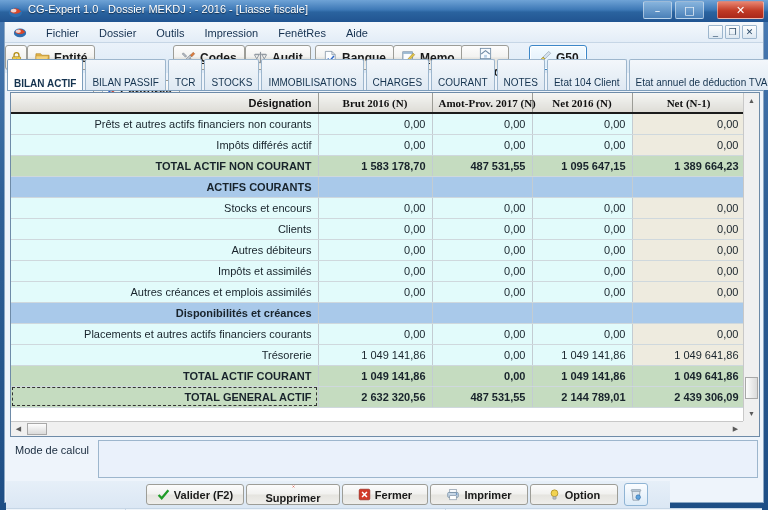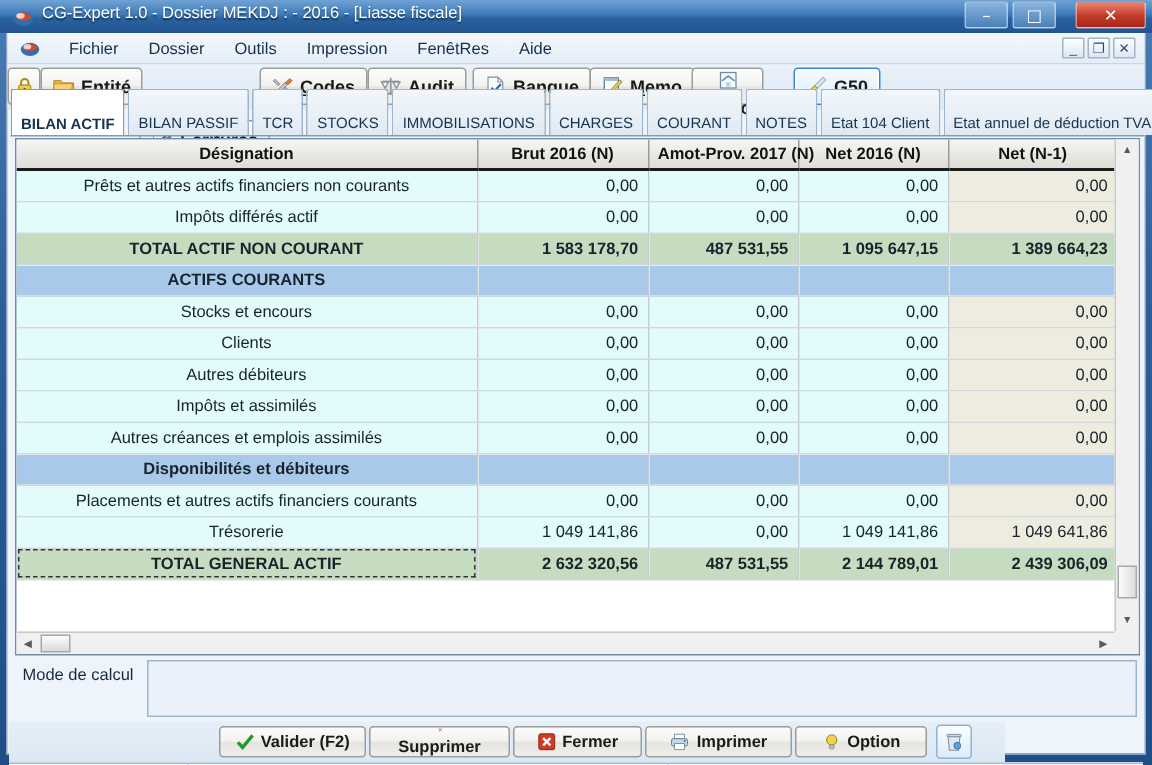--- a/index.html
+++ b/index.html
@@ -126,31 +126,31 @@
   table#grid{border-collapse:collapse;width:100%;table-layout:fixed;}
   table#grid th{
     height:20px;
     background:linear-gradient(180deg,#f6f6f4 0%,#e9e9e5 50%,#dedcd6 100%);
     border-right:1px solid #9c9c96;
     border-bottom:2px solid #1b1b1b;
     font-size:11px;font-weight:bold;color:#111;
     padding:0 6px;box-sizing:border-box;
     white-space:nowrap;
   }
-  table#grid th.desc{text-align:center;}
-  table#grid th.num{text-align:center;}
+  table#grid th.desc{text-align:right;}
+  table#grid th.num{text-align:center;font-family:Liberation Serif, serif;}
   table#grid td{
     height:21px;
     border-bottom:1px solid #cfd8dd;
     border-right:1px solid #c3ccd2;
     font-size:11px;color:#18232b;
     padding:0 6px;box-sizing:border-box;
     white-space:nowrap;overflow:hidden;
   }
-  td.desc{text-align:center;}
+  td.desc{text-align:right;}
   td.num{text-align:right;}
   tr.normal td{background:#e2fbfb;}
   tr.normal td.lastcol{background:#eeebdf;}
   tr.total td{background:#c5dcc0;font-weight:bold;color:#16301d;}
   tr.total td.lastcol{background:#c5dcc0;}
   tr.section td{background:#a9c9ea;font-weight:bold;color:#0e2336;}
   tr.section td.lastcol{background:#a9c9ea;}
   tr.grand td{background:#c5dcc0;font-weight:bold;color:#16301d;}
   tr.grand td.lastcol{background:#c5dcc0;}
   tr.grand td.desc{outline:1px dashed #333;outline-offset:-2px;}
@@ -441,35 +441,42 @@
                 <td class="num lastcol">0,00</td>
               </tr>
               <tr class="normal">
                 <td class="desc">Autres créances et emplois assimilés</td>
                 <td class="num">0,00</td>
                 <td class="num">0,00</td>
                 <td class="num">0,00</td>
                 <td class="num lastcol">0,00</td>
               </tr>
               <tr class="section">
-                <td class="desc">Disponibilités et débiteurs</td>
+                <td class="desc">Disponibilités et créances</td>
                 <td class="num"></td>
                 <td class="num"></td>
                 <td class="num"></td>
                 <td class="num lastcol"></td>
               </tr>
               <tr class="normal">
                 <td class="desc">Placements et autres actifs financiers courants</td>
                 <td class="num">0,00</td>
                 <td class="num">0,00</td>
                 <td class="num">0,00</td>
                 <td class="num lastcol">0,00</td>
               </tr>
               <tr class="normal">
                 <td class="desc">Trésorerie</td>
+                <td class="num">1 049 141,86</td>
+                <td class="num">0,00</td>
+                <td class="num">1 049 141,86</td>
+                <td class="num lastcol">1 049 641,86</td>
+              </tr>
+              <tr class="total">
+                <td class="desc">TOTAL ACTIF COURANT</td>
                 <td class="num">1 049 141,86</td>
                 <td class="num">0,00</td>
                 <td class="num">1 049 141,86</td>
                 <td class="num lastcol">1 049 641,86</td>
               </tr>
               <tr class="grand">
                 <td class="desc">TOTAL GENERAL ACTIF</td>
                 <td class="num">2 632 320,56</td>
                 <td class="num">487 531,55</td>
                 <td class="num">2 144 789,01</td>

